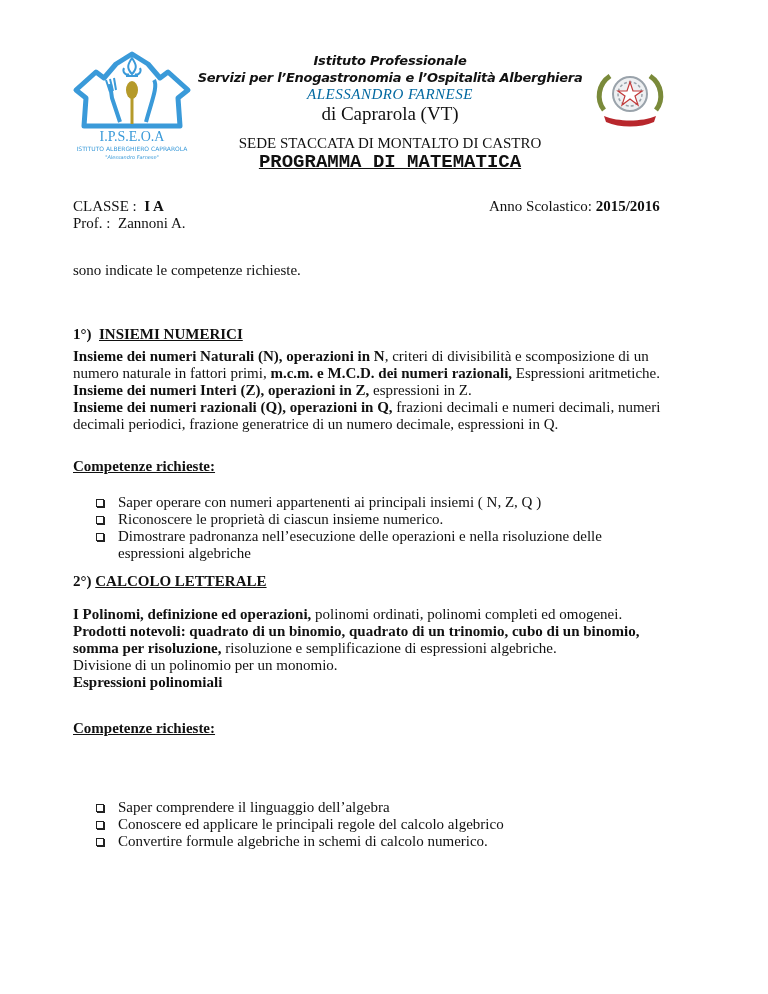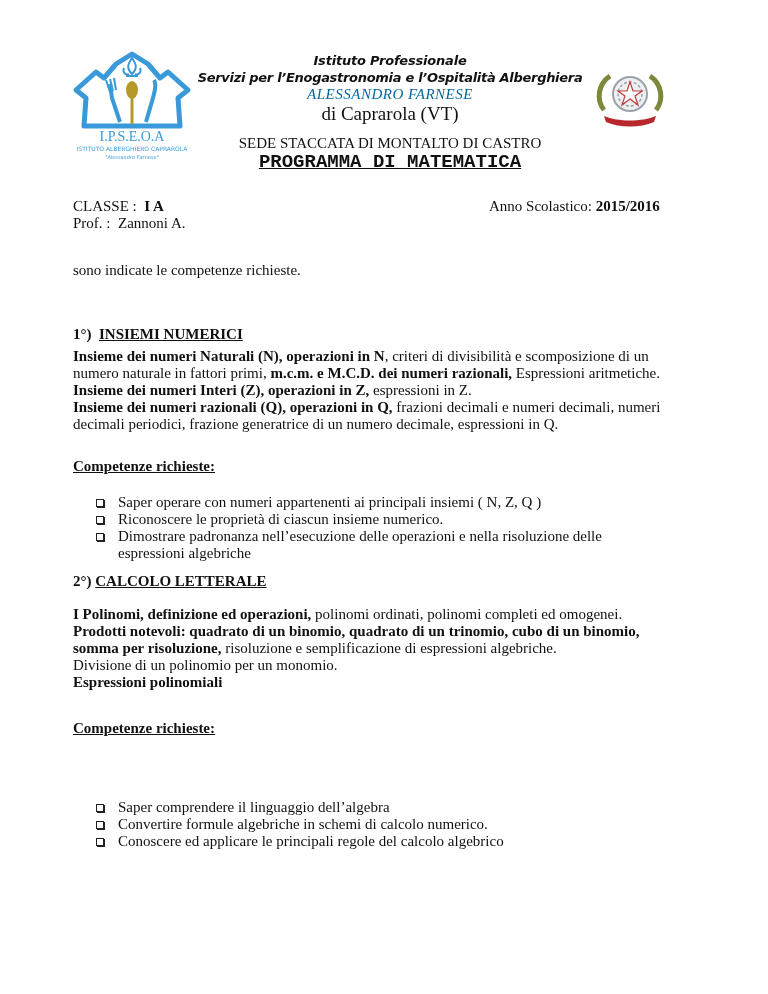--- a/index.html
+++ b/index.html
@@ -126,17 +126,17 @@
       <div><span class="b">I Polinomi, definizione ed operazioni,</span><span> polinomi ordinati, polinomi completi ed omogenei.</span></div>
       <div><span class="b">Prodotti notevoli: quadrato di un binomio, quadrato di un trinomio, cubo di un binomio,</span></div>
       <div><span class="b">somma per risoluzione,</span><span> risoluzione e semplificazione di espressioni algebriche.</span></div>
       <div><span>Divisione di un polinomio per un monomio.</span></div>
       <div><span class="b">Espressioni polinomiali</span></div>
     </div>
 
   <div class="txt comp-title" style="top:720px;">Competenze richieste:</div>
   <ul class="bullets" style="top:755px;margin-top:44px;">
       <li><span class="box"></span><span>Saper comprendere il linguaggio dell’algebra</span></li>
+      <li><span class="box"></span><span>Conoscere ed applicare le principali regole del calcolo algebrico</span></li>
       <li><span class="box"></span><span>Convertire formule algebriche in schemi di calcolo numerico.</span></li>
-      <li><span class="box"></span><span>Conoscere ed applicare le principali regole del calcolo algebrico</span></li>
     </ul>
 
 </div>
 
 </body></html>

